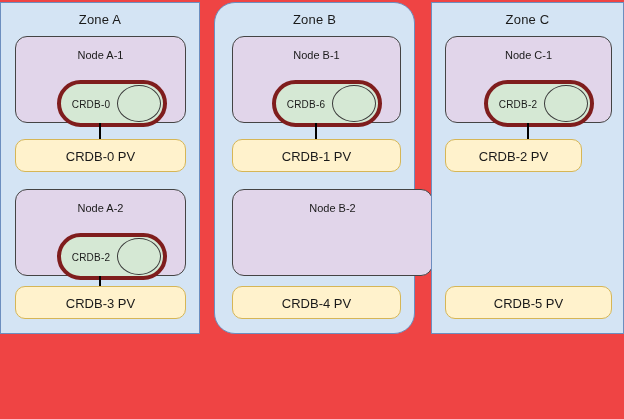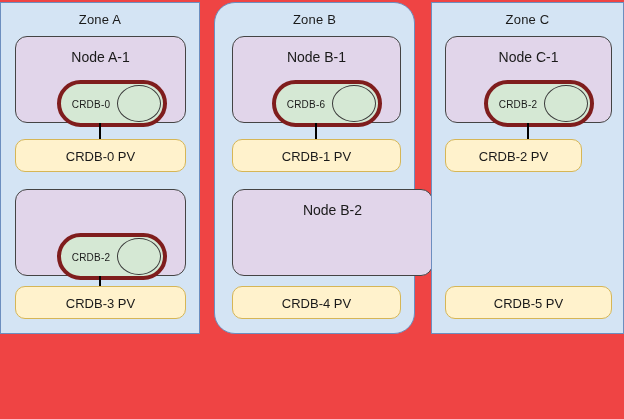--- a/index.html
+++ b/index.html
@@ -50,21 +50,21 @@
     border: 1px solid #444444;
     border-radius: 12px;
     box-sizing: border-box;
   }
   .node-title {
     position: absolute;
     top: 12px;
     left: 0;
     right: 0;
     text-align: center;
-    font-size: 14px;
+    font-size: 11px;
     color: #1a1a1a;
   }
 
   
   .db {
     position: absolute;
     background: #d5e8d4;
     border: 4px solid #7f1d1d;
     border-radius: 26px / 26px;
     box-sizing: border-box;
@@ -130,20 +130,21 @@
         <div class="db-cap"></div>
         <div class="db-label">CRDB-0</div>
       </div>
     </div>
     <div class="connector" style="left:98px; top:120px; height:18px;"></div>
     <div class="pv" style="left:14px; top:136px; width:171px; height:33px;">
       <div class="pv-label">CRDB-0 PV</div>
     </div>
 
     <div class="node" style="left:14px; top:186px; width:171px; height:87px;">
+      <div class="node-title">Node A-2</div>
       <div class="db" style="left:41px; top:43px; width:110px; height:47px;">
         <div class="db-cap"></div>
         <div class="db-label">CRDB-2</div>
       </div>
     </div>
     <div class="connector" style="left:98px; top:273px; height:12px;"></div>
     <div class="pv" style="left:14px; top:283px; width:171px; height:33px;">
       <div class="pv-label">CRDB-3 PV</div>
     </div>
   </div>

